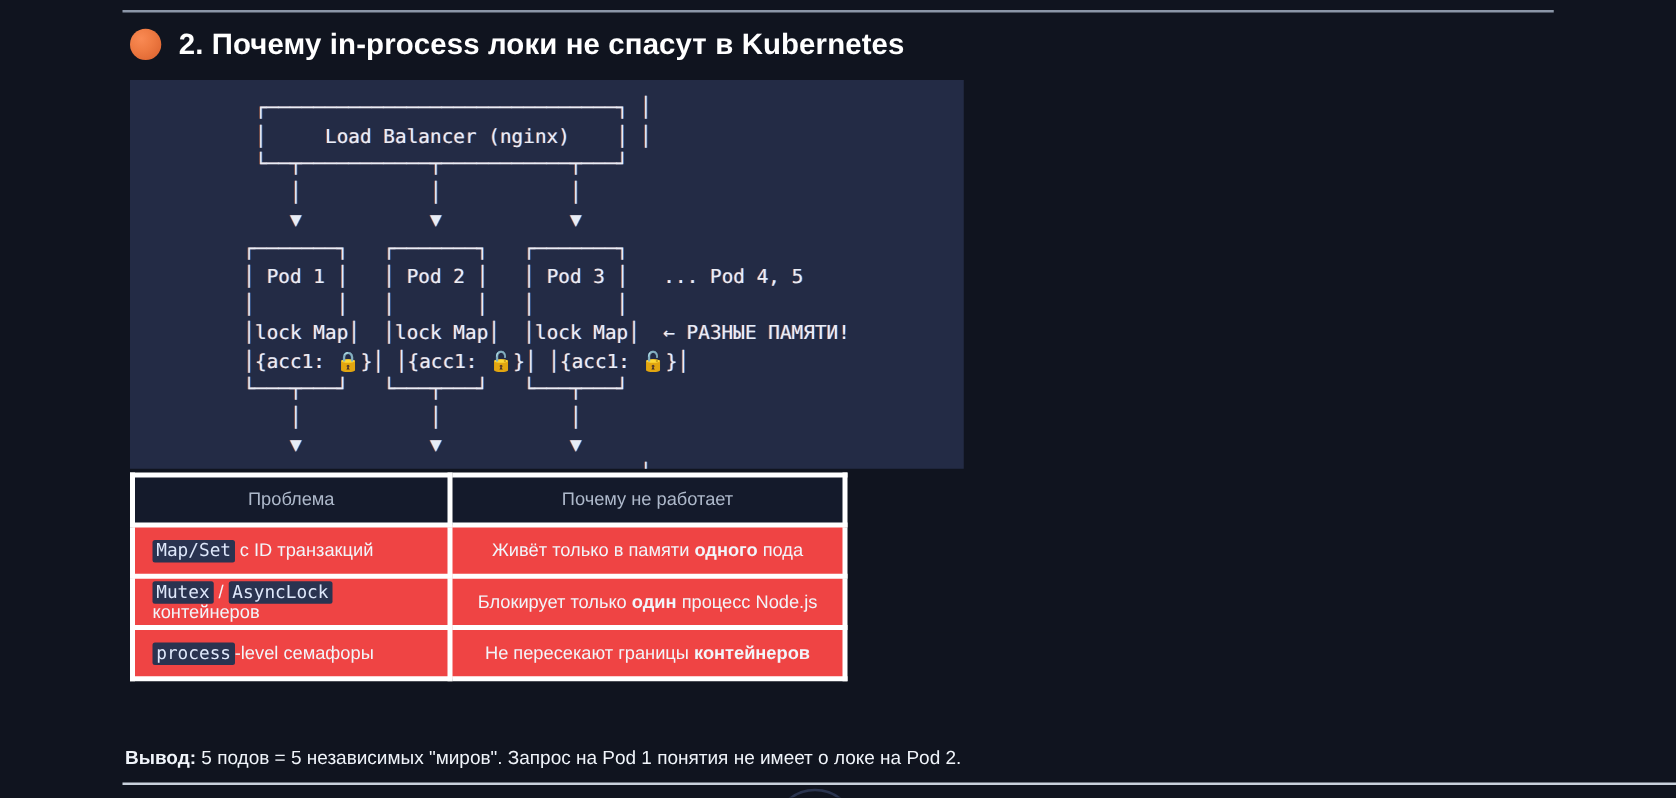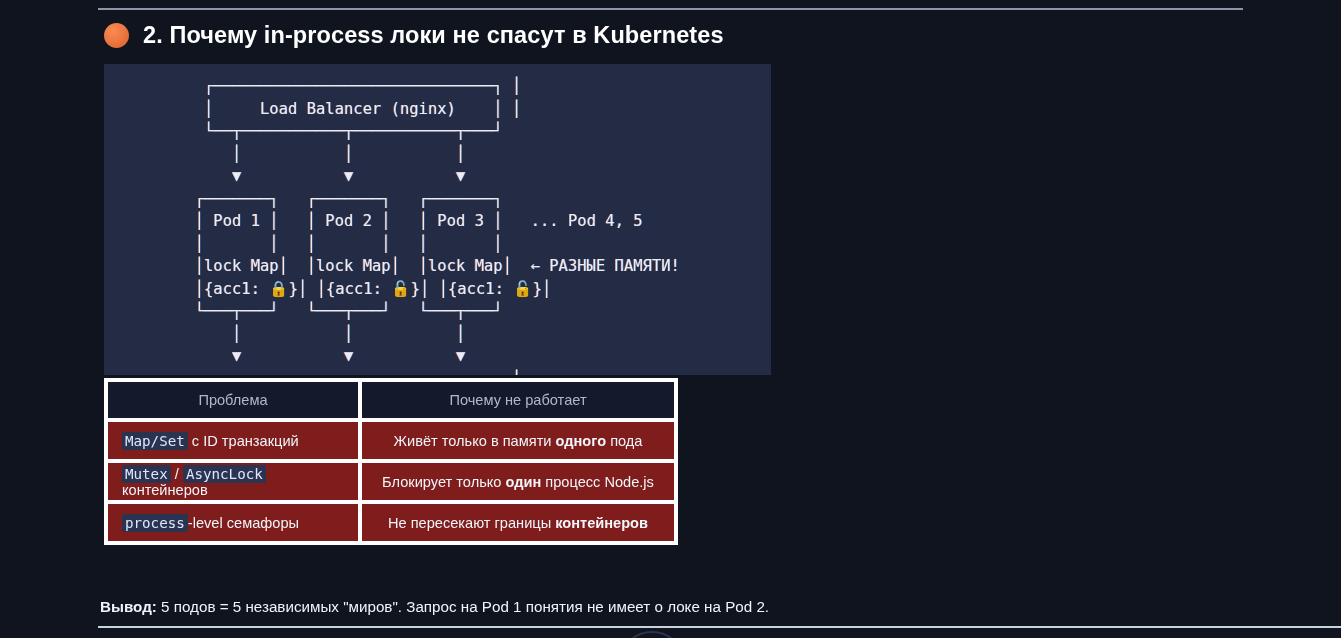--- a/index.html
+++ b/index.html
@@ -121,21 +121,21 @@
     box-sizing: border-box;
   }
   .tbl th {
     background: #141a2b;
     color: #aeb9cb;
     font-weight: normal;
     text-align: center;
     height: 40px;
   }
   .tbl td {
-    background: #7f1d1d;
+    background: #ef4444;
     color: #f2f5fa;
     font-weight: bold;
   }
   .tbl col.c1 { width: 254px; }
   .tbl col.c2 { width: 316px; }
   .tbl td.c2cell { text-align: center; }
   code.inl {
     font-family: "DejaVu Sans Mono", "Liberation Mono", monospace;
     background: #2a3350;
     color: #dfe8fb;

